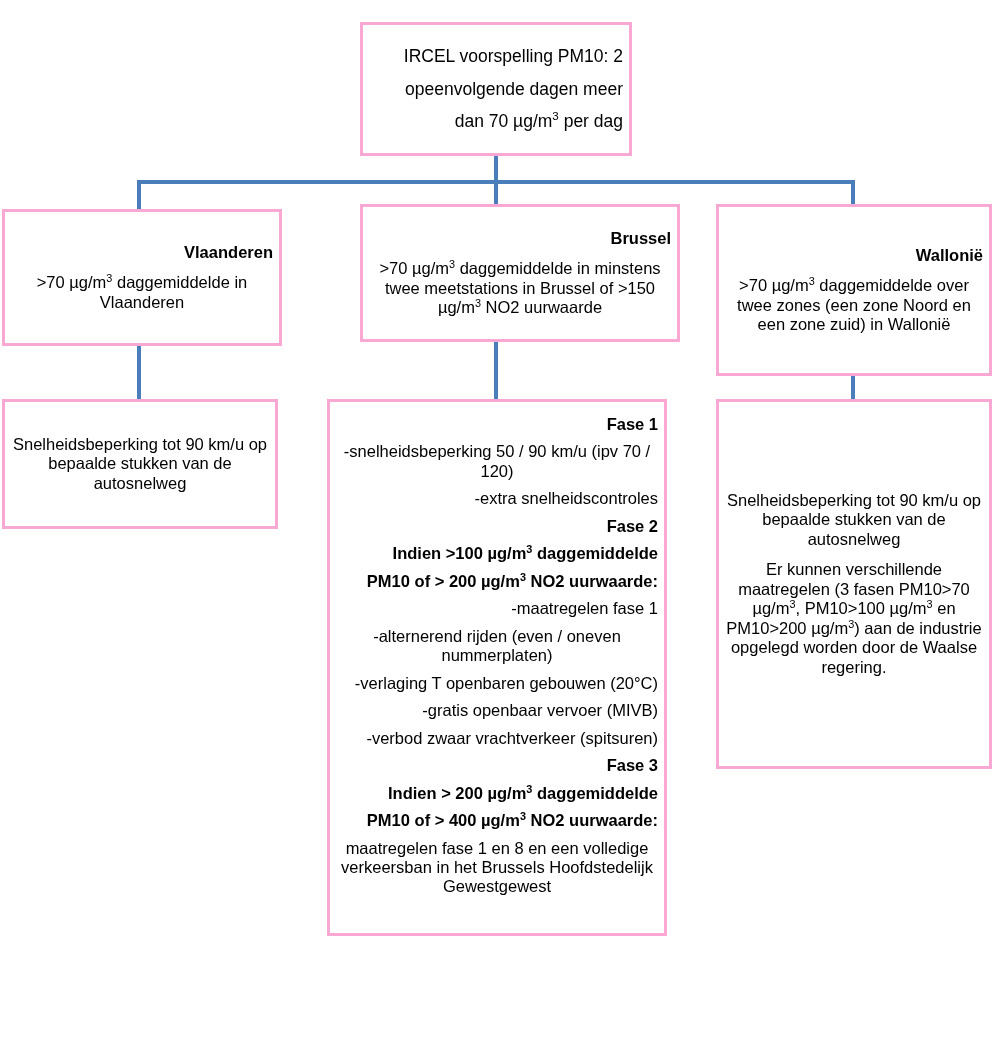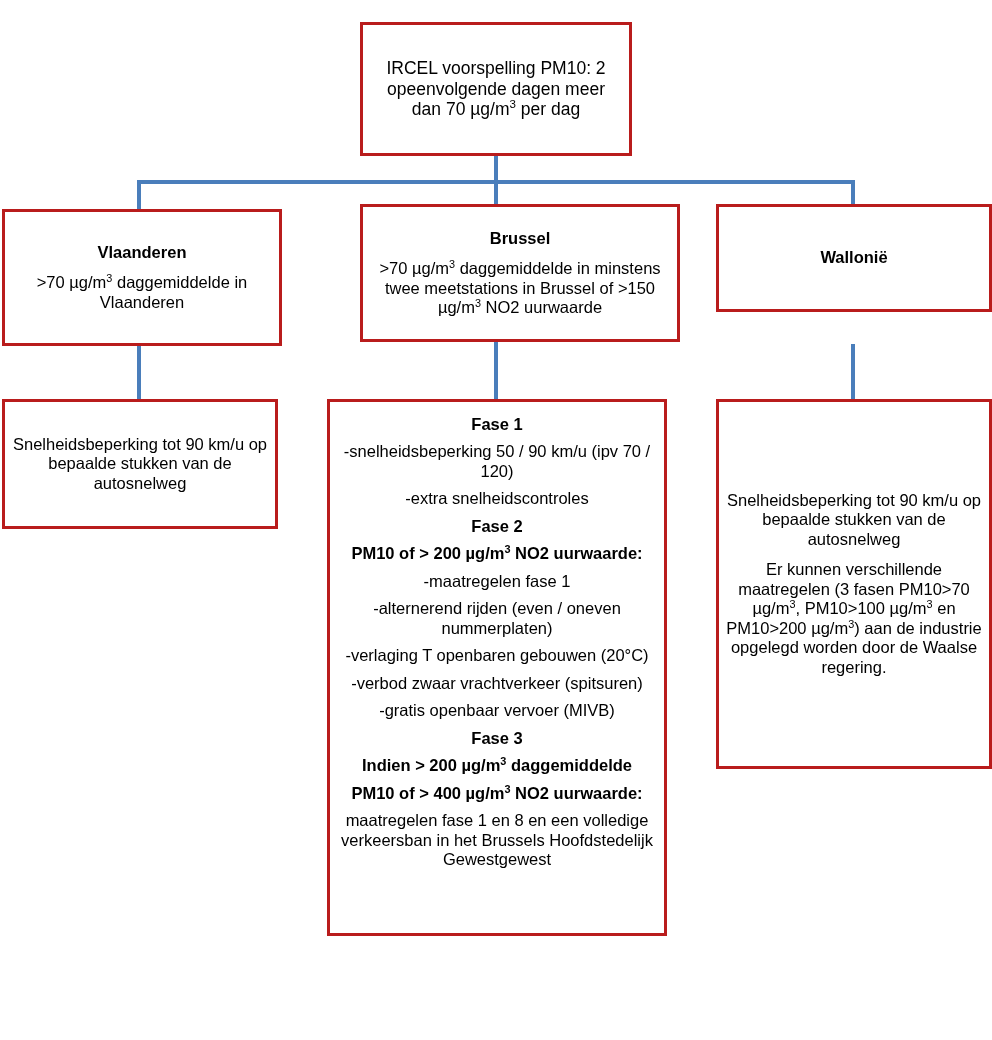--- a/index.html
+++ b/index.html
@@ -22,41 +22,41 @@
     position: absolute;
     left: 0;
     top: 0;
     width: 992px;
     height: 1040px;
     pointer-events: none;
   }
   .node {
     position: absolute;
     box-sizing: border-box;
-    border: 3px solid #b91c1c;
+    border: 3px solid #f9a8d4;
     background: #ffffff;
     display: flex;
     flex-direction: column;
     justify-content: center;
-    align-items: center;
+    align-items: flex-end;
     text-align: center;
   }
   .node .para {
     margin: 0;
     padding: 0 6px;
     line-height: 1.18;
   }
   .node .para + .para {
     margin-top: 11px;
   }
   .para.bold {
     font-weight: bold;
   }
   .para.tight + .para.tight {
-    margin-top: 0;
+    margin-top: 12px;
   }
   
   #node-root {
     left: 360px;
     top: 22px;
     width: 272px;
     height: 134px;
     font-size: 17.5px;
   }
   
@@ -71,21 +71,21 @@
     left: 360px;
     top: 204px;
     width: 320px;
     height: 138px;
     font-size: 16.5px;
   }
   #node-wallonie {
     left: 716px;
     top: 204px;
     width: 276px;
-    height: 108px;
+    height: 172px;
     font-size: 16.5px;
   }
   
   #node-vlaanderen-measures {
     left: 2px;
     top: 399px;
     width: 276px;
     height: 130px;
     font-size: 16.5px;
   }
@@ -145,38 +145,40 @@
     <div class="para"><span>&gt;70 µg/m</span><sup>3</sup><span> daggemiddelde in Vlaanderen</span></div>
   </div>
 
   <div class="node" id="node-brussel">
     <div class="para bold">Brussel</div>
     <div class="para"><span>&gt;70 µg/m</span><sup>3</sup><span> daggemiddelde in minstens twee meetstations in Brussel of &gt;150 µg/m</span><sup>3</sup><span> NO2 uurwaarde</span></div>
   </div>
 
   <div class="node" id="node-wallonie">
     <div class="para bold">Wallonië</div>
+    <div class="para"><span>&gt;70 µg/m</span><sup>3</sup><span> daggemiddelde over twee zones (een zone Noord en een zone zuid) in Wallonië</span></div>
   </div>
 
   <div class="node" id="node-vlaanderen-measures">
     <div class="para">Snelheidsbeperking tot 90 km/u op bepaalde stukken van de autosnelweg</div>
   </div>
 
   <div class="node" id="node-brussel-measures">
     <div class="para bold">Fase 1</div>
     <div class="para">-snelheidsbeperking  50 / 90 km/u  (ipv 70 / 120)</div>
     <div class="para">-extra snelheidscontroles</div>
 
     <div class="para bold">Fase 2</div>
+    <div class="para bold tight"><span>Indien &gt;100 µg/m</span><sup>3</sup><span> daggemiddelde</span></div>
     <div class="para bold tight"><span>PM10 of &gt; 200 µg/m</span><sup>3</sup><span> NO2 uurwaarde:</span></div>
     <div class="para">-maatregelen fase 1</div>
     <div class="para">-alternerend rijden (even / oneven nummerplaten)</div>
     <div class="para">-verlaging T openbaren gebouwen (20°C)</div>
+    <div class="para">-gratis openbaar vervoer (MIVB)</div>
     <div class="para">-verbod zwaar vrachtverkeer (spitsuren)</div>
-    <div class="para">-gratis openbaar vervoer (MIVB)</div>
 
     <div class="para bold">Fase 3</div>
     <div class="para bold tight"><span>Indien &gt; 200 µg/m</span><sup>3</sup><span> daggemiddelde</span></div>
     <div class="para bold tight"><span>PM10 of &gt; 400 µg/m</span><sup>3</sup><span> NO2 uurwaarde:</span></div>
     <div class="para">maatregelen fase 1 en 8  en een volledige verkeersban in het Brussels Hoofdstedelijk Gewestgewest</div>
   </div>
 
   <div class="node" id="node-wallonie-measures">
     <div class="para">Snelheidsbeperking tot 90 km/u op bepaalde stukken van de autosnelweg</div>
     <div class="para"><span>Er kunnen verschillende maatregelen (3 fasen PM10&gt;70 µg/m</span><sup>3</sup><span>, PM10&gt;100 µg/m</span><sup>3</sup><span> en PM10&gt;200 µg/m</span><sup>3</sup><span>) aan de industrie opgelegd worden door de Waalse regering.</span></div>

